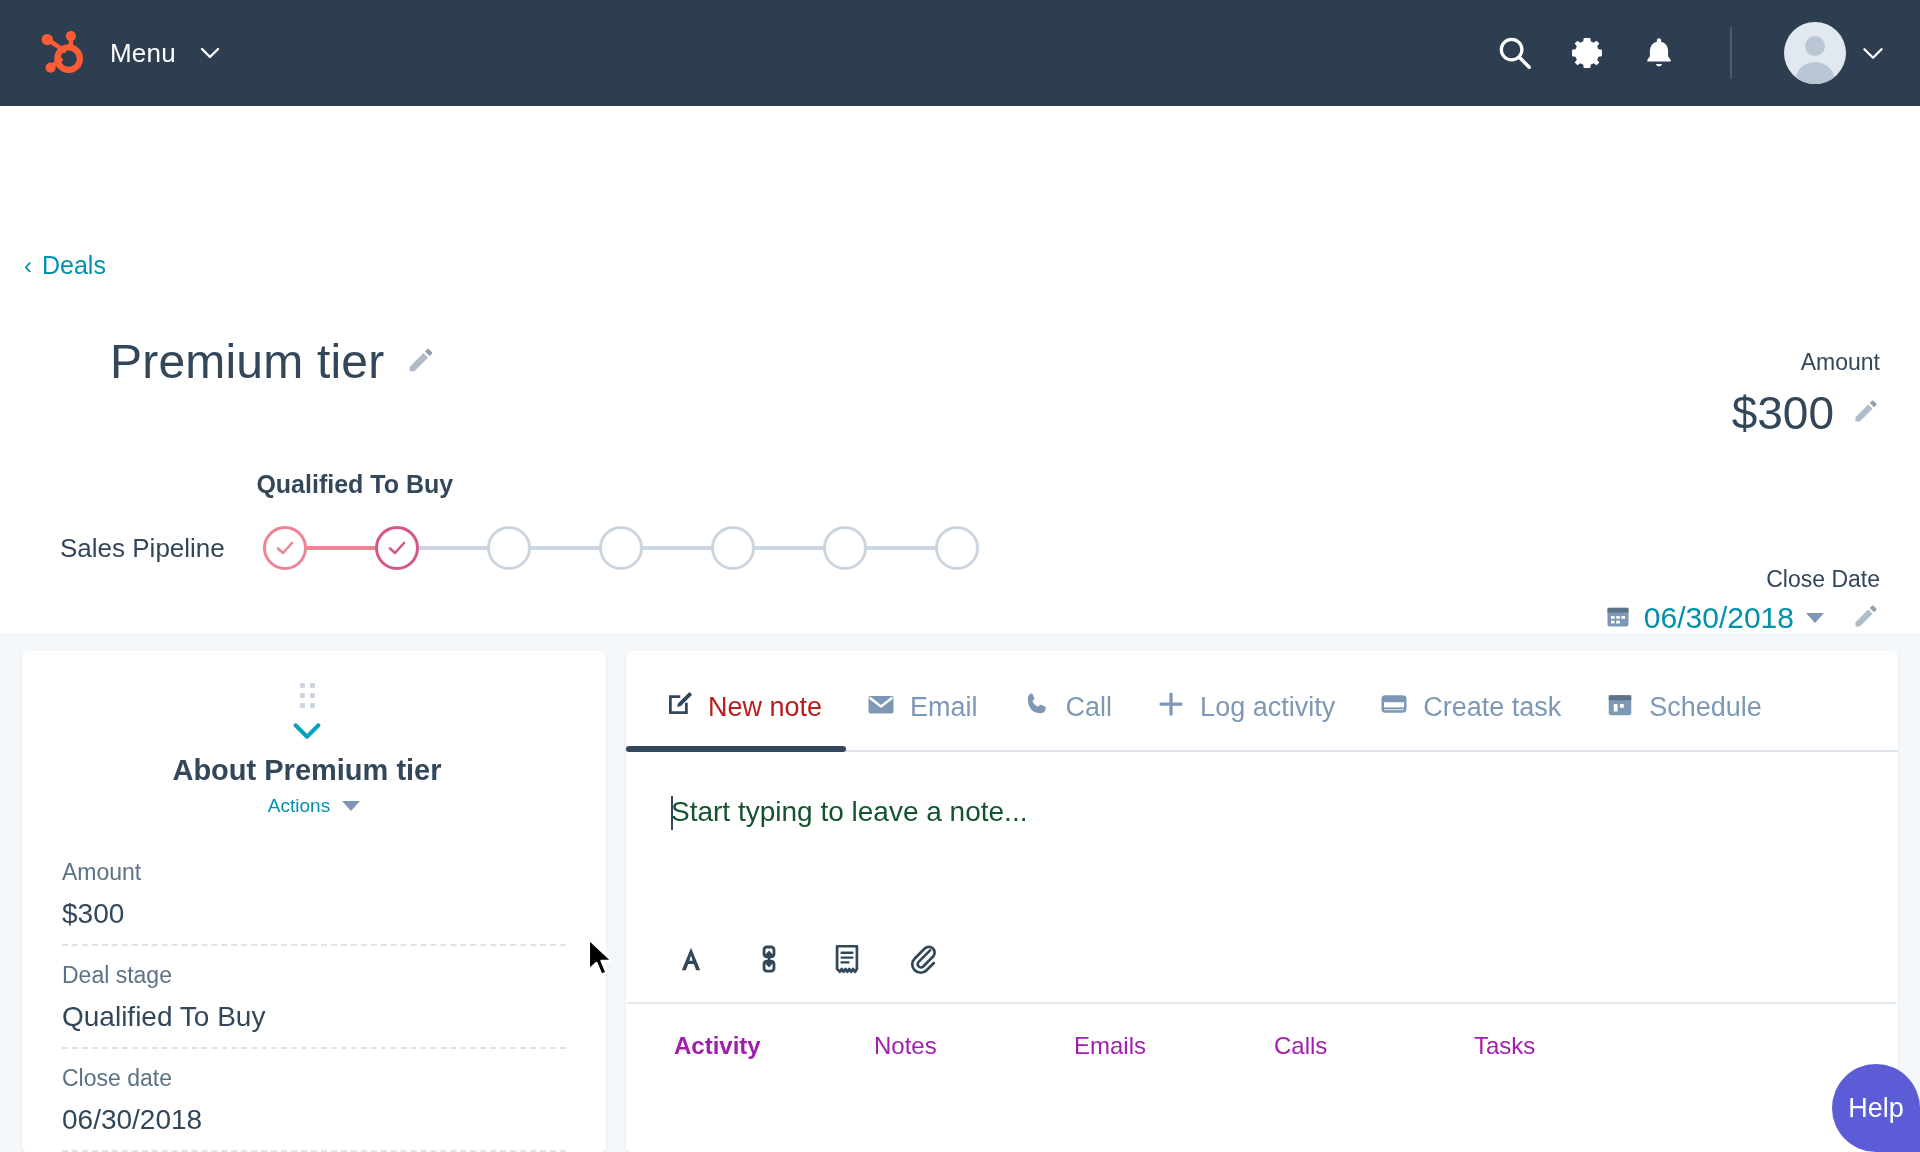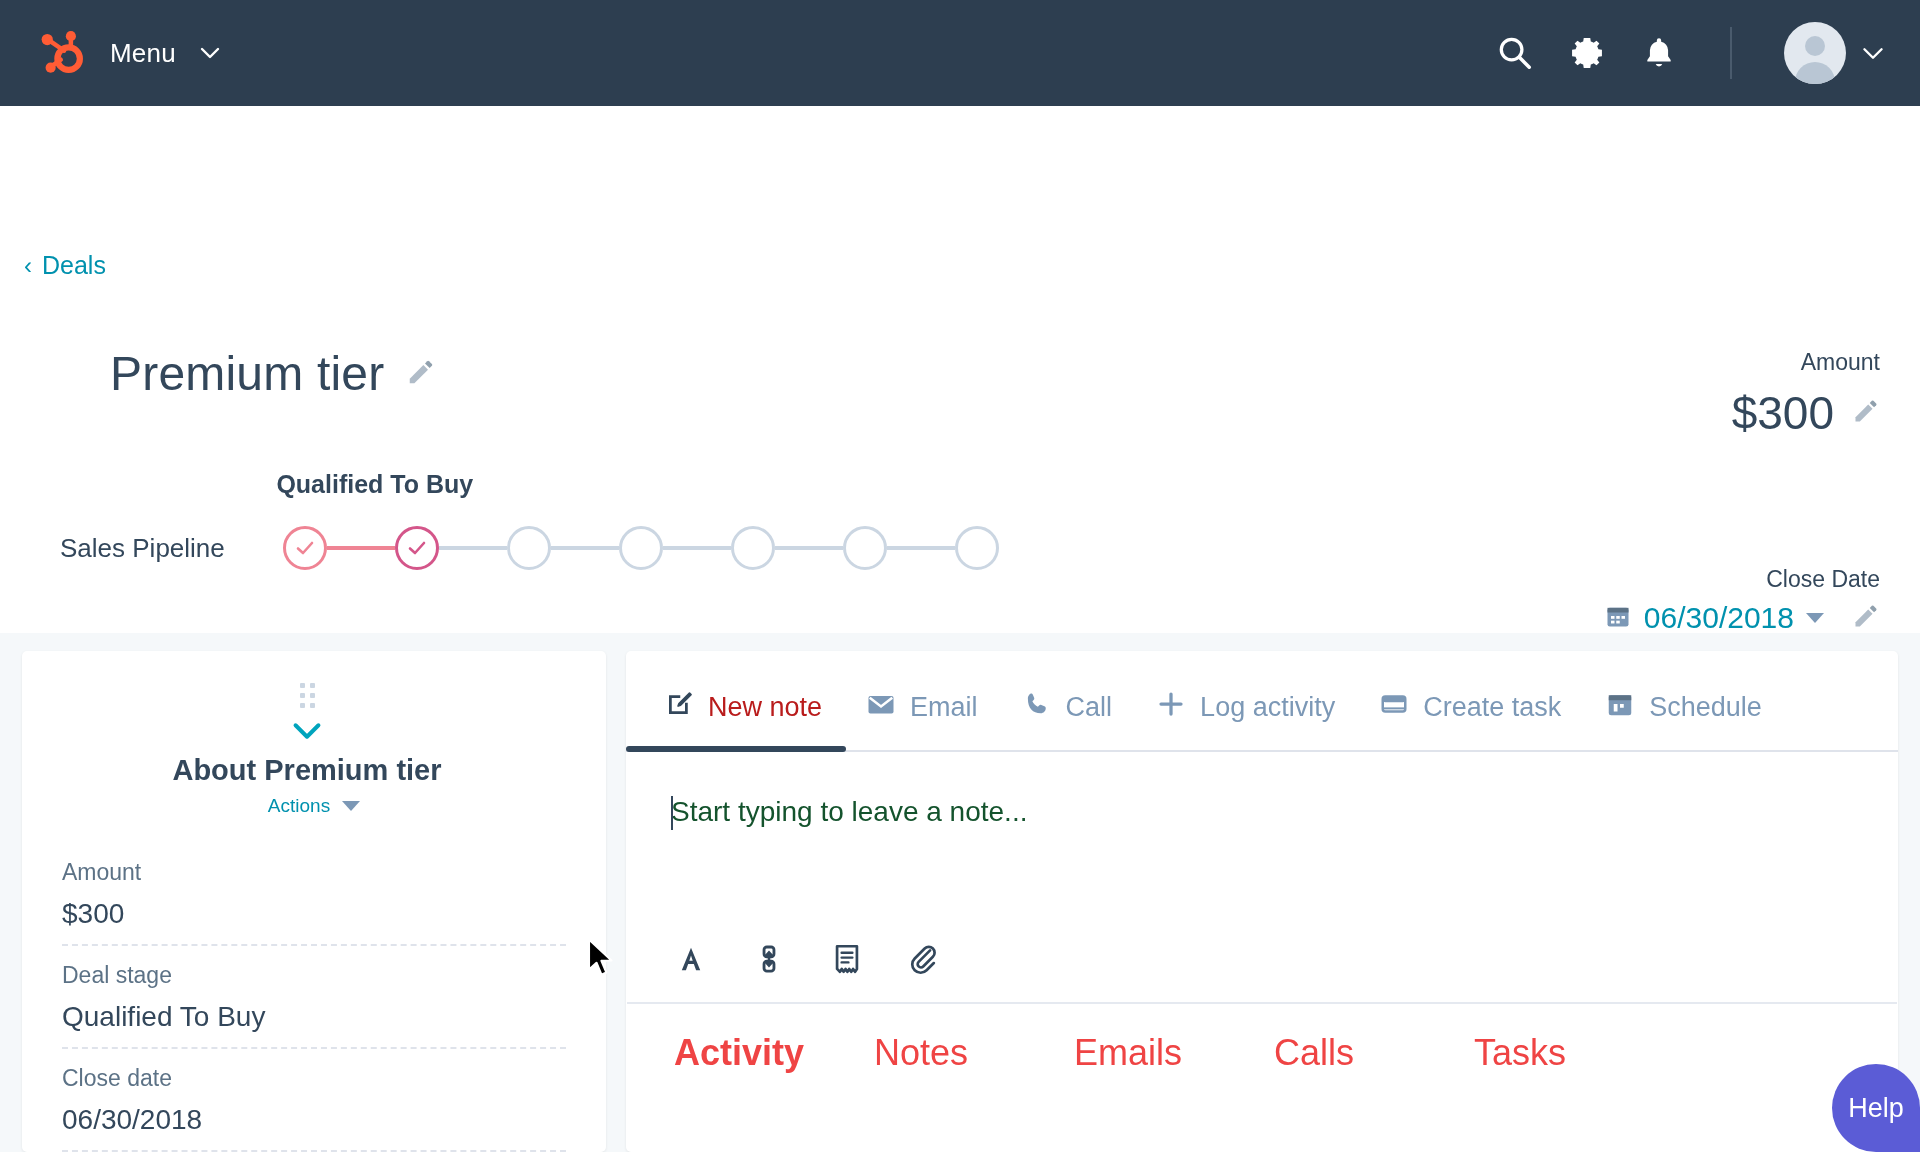--- a/index.html
+++ b/index.html
@@ -40,31 +40,31 @@
 
   
   .page-head { background: #ffffff; height: 527px; position: relative; padding: 0 40px; }
   .breadcrumb {
     position: absolute; left: 24px; top: 145px;
     display: flex; align-items: center; gap: 10px;
     color: #0091ae; font-size: 25px; cursor: pointer;
   }
   .breadcrumb .chev { font-size: 24px; line-height: 1; color: #0091ae; }
 
-  .deal-title-row { position: absolute; left: 110px; top: 240px; display: flex; align-items: center; gap: 22px; }
+  .deal-title-row { position: absolute; left: 110px; top: 228px; display: flex; align-items: center; gap: 22px; }
   .deal-title { font-size: 48px; font-weight: 400; color: #33475b; letter-spacing: .2px; }
 
   .amount-block { position: absolute; right: 40px; top: 243px; text-align: right; }
   .amount-label { font-size: 23px; color: #33475b; }
   .amount-value-row { display: flex; align-items: center; justify-content: flex-end; gap: 18px; margin-top: 10px; }
   .amount-value { font-size: 46px; color: #33475b; font-weight: 400; }
 
   
   .pipeline { position: absolute; left: 60px; top: 420px; display: flex; align-items: center; }
-  .pipeline-name { font-size: 26px; color: #33475b; margin-right: 58px; white-space: nowrap; }
+  .pipeline-name { font-size: 26px; color: #33475b; margin-right: 38px; white-space: nowrap; }
   .stages { position: relative; display: flex; align-items: center; }
   .stage { width: 44px; height: 44px; border-radius: 50%; border: 3px solid #cbd6e2; background: #fff; cursor: pointer; display: flex; align-items: center; justify-content: center; flex: none; }
   .stage.done-1 { border-color: #ef8494; }
   .stage.done-2 { border-color: #d4568a; }
   .connector { width: 68px; height: 4px; background: #cbd6e2; flex: none; }
   .connector.done { background: #ef8494; }
   .stage-label {
     position: absolute; top: -56px; left: 92px;
     transform: translateX(-50%);
     font-size: 25px; font-weight: bold; color: #33475b; white-space: nowrap;
@@ -104,21 +104,21 @@
 
   .note-area { padding: 44px 40px 0 45px; height: 190px; position: relative; }
   .note-placeholder { font-size: 28px; color: #14532d; }
   .caret-bar { position: absolute; left: 45px; top: 44px; width: 2px; height: 34px; background: #33475b; }
 
   .editor-tools { display: flex; align-items: center; gap: 44px; padding: 0 0 26px 48px; }
   .tool { cursor: pointer; display: flex; align-items: center; justify-content: center; }
   .editor-rule { height: 2px; background: #e5e9f0; margin: 0 1px; }
 
   .bottom-tabs { display: flex; align-items: flex-start; gap: 0; padding: 28px 0 0 48px; }
-  .btab { font-size: 36px; color: #ef4444; cursor: pointer; width: 200px; }
+  .btab { font-size: 24px; color: #a21caf; cursor: pointer; width: 200px; }
   .btab.active { font-weight: bold; }
 
   
   .help-btn {
     position: absolute; right: 0px; bottom: 0px;
     width: 88px; height: 88px;
     background: #5b5cd6;
     border-radius: 44px 44px 0 44px;
     color: #ffffff; font-size: 27px;
     display: flex; align-items: center; justify-content: center;

